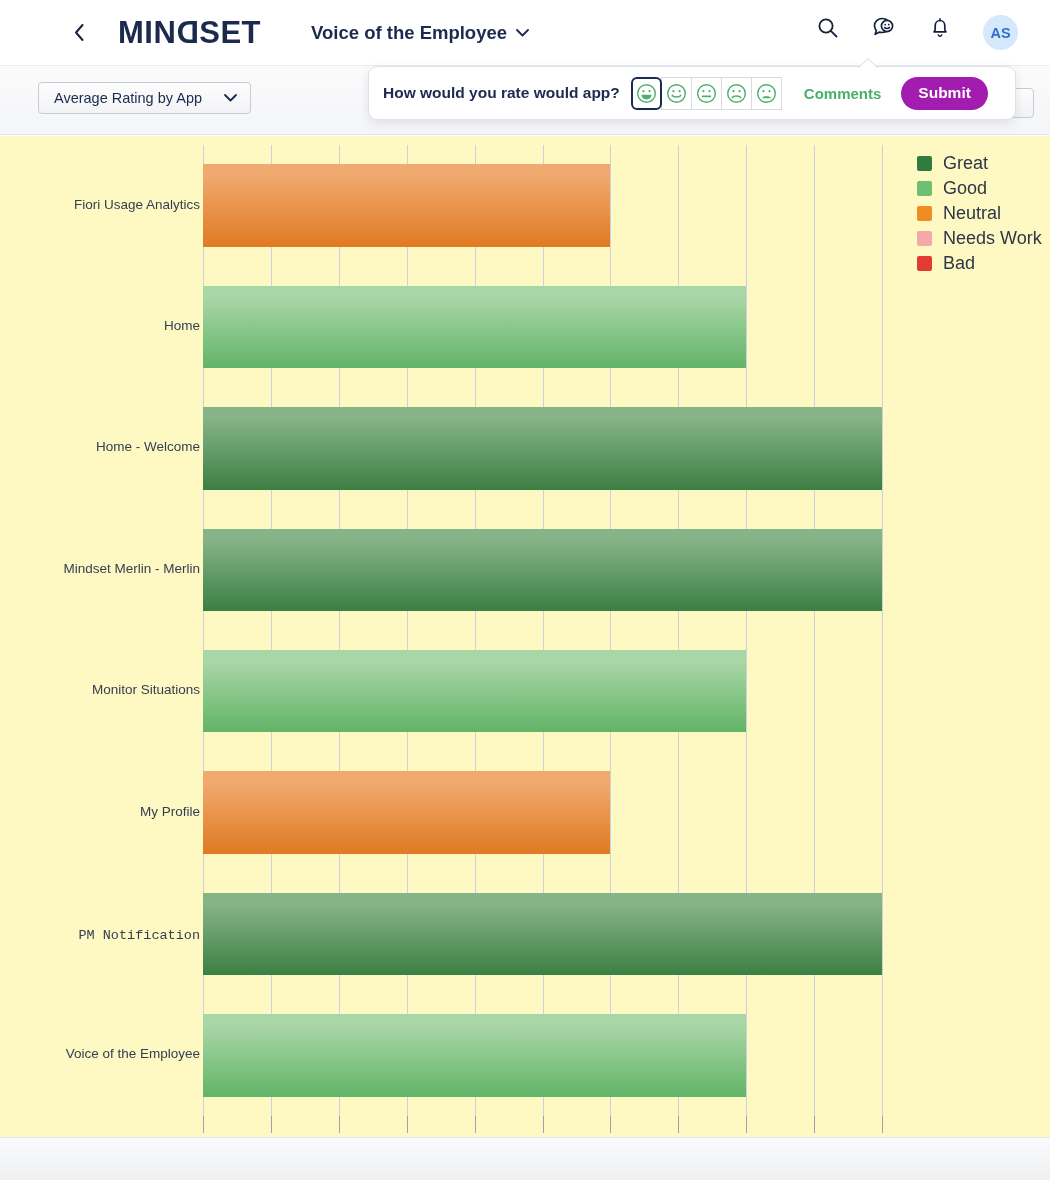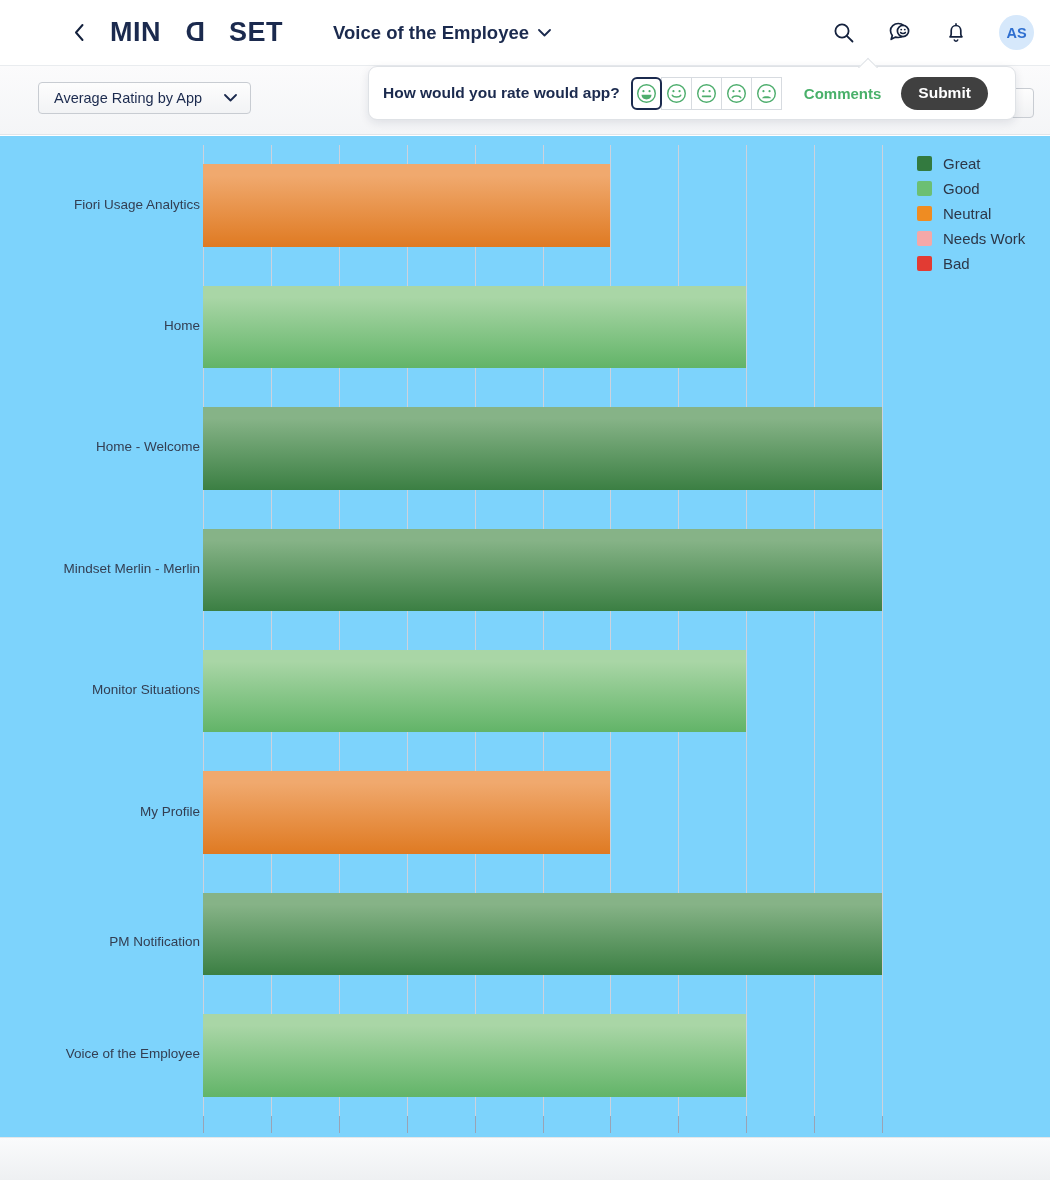--- a/index.html
+++ b/index.html
@@ -17,36 +17,36 @@
     background: #ffffff;
     display: flex; align-items: center;
     border-bottom: 1px solid #e9ecef;
   }
   .back-btn {
     width: 34px; height: 34px; margin-left: 62px;
     display: flex; align-items: center; justify-content: center;
     color: #1d2b4c; cursor: pointer;
   }
   .logo {
-    margin-left: 14px;
-    font-size: 27px; font-weight: bold; letter-spacing: 0.5px;
+    margin-left: 22px;
+    font-size: 31px; font-weight: bold; letter-spacing: 0.5px;
     color: #1b2a4e;
-    display: flex; align-items: center; gap: 24px;
+    display: flex; align-items: center;
   }
   .logo-d { display: inline-block; transform: scaleX(-1); }
   .page-title {
     margin-left: 50px;
     font-size: 18.5px; font-weight: bold; color: #1b2a4e;
     display: flex; align-items: center; gap: 9px;
     cursor: pointer;
   }
   .chev { font-size: 13px; font-weight: normal; color:#1b2a4e; }
   .header-right {
-    margin-left: auto; margin-right: 16px;
-    display: flex; align-items: center; gap: 31px;
+    margin-left: auto; margin-right: 32px;
+    display: flex; gap: 31px;
   }
   .hicon { width: 25px; height: 25px; color: #14213d; cursor: pointer;
            display:flex; align-items:center; justify-content:center; }
   .avatar {
     width: 35px; height: 35px; border-radius: 50%;
     background: #d6e8fb; color: #2f6fd0;
     font-size: 14.5px; font-weight: bold;
     display: flex; align-items: center; justify-content: center;
     cursor: pointer;
   }
@@ -110,31 +110,31 @@
     border: 2px solid #1b2a4e; border-radius: 6px;
     margin-left: 0; z-index: 2;
   }
   .comments-link {
     margin-left: 22px; font-size: 15px; font-weight: bold;
     color: #49b06a; cursor: pointer; white-space: nowrap;
   }
   .submit-btn {
     margin-left: 20px;
     height: 33px; padding: 0 17px;
-    background: #404040; border-radius: 17px;
+    background: #a21caf; border-radius: 17px;
     color: #fff; font-size: 15.5px; font-weight: bold;
     display: flex; align-items: center; justify-content: center;
     cursor: pointer;
   }
 
   
   .chart-area {
     position: absolute; top: 136px; left: 0;
     width: 1050px; height: 1001px;
-    background: #7dd3fc;
+    background: #fef9c3;
   }
   .plot {
     position: absolute; left: 203px; top: 9px;
     width: 679px; height: 1104px;
   }
   .gridline {
     position: absolute; top: 0; width: 1px; height: 971px;
     background: #ccd2dd;
   }
   .tickmark {
@@ -157,21 +157,21 @@
     text-align: right; font-size: 13.5px; color: #333e52;
     white-space: nowrap;
   }
 
   
   .legend {
     position: absolute; left: 917px; top: 151px;
   }
   .legend-item { display: flex; align-items: center; height: 25px; }
   .swatch { width: 15px; height: 15px; border-radius: 2px; }
-  .legend-label { margin-left: 11px; font-size: 15px; color: #2d3748; white-space: nowrap; }
+  .legend-label { margin-left: 11px; font-size: 18px; color: #2d3748; white-space: nowrap; }
 
   
   .footer {
     position: absolute; left: 0; top: 1137px; width: 1050px; height: 43px;
     background: linear-gradient(#fafbfc, #eef0f2);
     border-top: 1px solid #e4e7ea;
   }
 </style>
 </head>
 <body>
@@ -340,21 +340,21 @@
         <div class="row" style="top: 364.125px; height: 121.375px;">
           <div class="bar" title="Mindset Merlin - Merlin: 5" style="width: 679px; height: 82.535px; top: 19.42px; background: linear-gradient(rgb(134, 179, 135) 0%, rgb(134, 179, 135) 14%, rgb(59, 127, 67) 100%);"></div>
           <div class="ylabel-box" style="left: -195px; top: 51.6875px;">Mindset Merlin - Merlin</div>
         </div>
         <div class="row" style="top: 606.875px; height: 121.375px;">
           <div class="bar" title="My Profile: 3" style="width: 407.4px; height: 82.535px; top: 19.42px; background: linear-gradient(rgb(240, 169, 110) 0%, rgb(240, 169, 110) 14%, rgb(223, 122, 34) 100%);"></div>
           <div class="ylabel-box" style="left: -195px; top: 51.6875px;">My Profile</div>
         </div>
         <div class="row" style="top: 728.25px; height: 121.375px;">
           <div class="bar" title="PM Notification: 5" style="width: 679px; height: 82.535px; top: 19.42px; background: linear-gradient(rgb(134, 179, 135) 0%, rgb(134, 179, 135) 14%, rgb(59, 127, 67) 100%);"></div>
-          <div class="ylabel-box" style="left: -195px; top: 61px;">PM Notification</div>
+          <div class="ylabel-box" style="left: -195px; top: 55px; font-family: Liberation Mono, monospace;">PM Notification</div>
         </div>
         <div class="row" style="top: 849.625px; height: 121.375px;">
           <div class="bar" title="Voice of the Employee: 4" style="width: 543.2px; height: 82.535px; top: 19.42px; background: linear-gradient(rgb(169, 214, 166) 0%, rgb(169, 214, 166) 14%, rgb(98, 180, 104) 100%);"></div>
           <div class="ylabel-box" style="left: -195px; top: 51.6875px;">Voice of the Employee</div>
         </div>
       </div>
   </div>
 
   <div class="legend" id="legend">
       <div class="legend-item">

